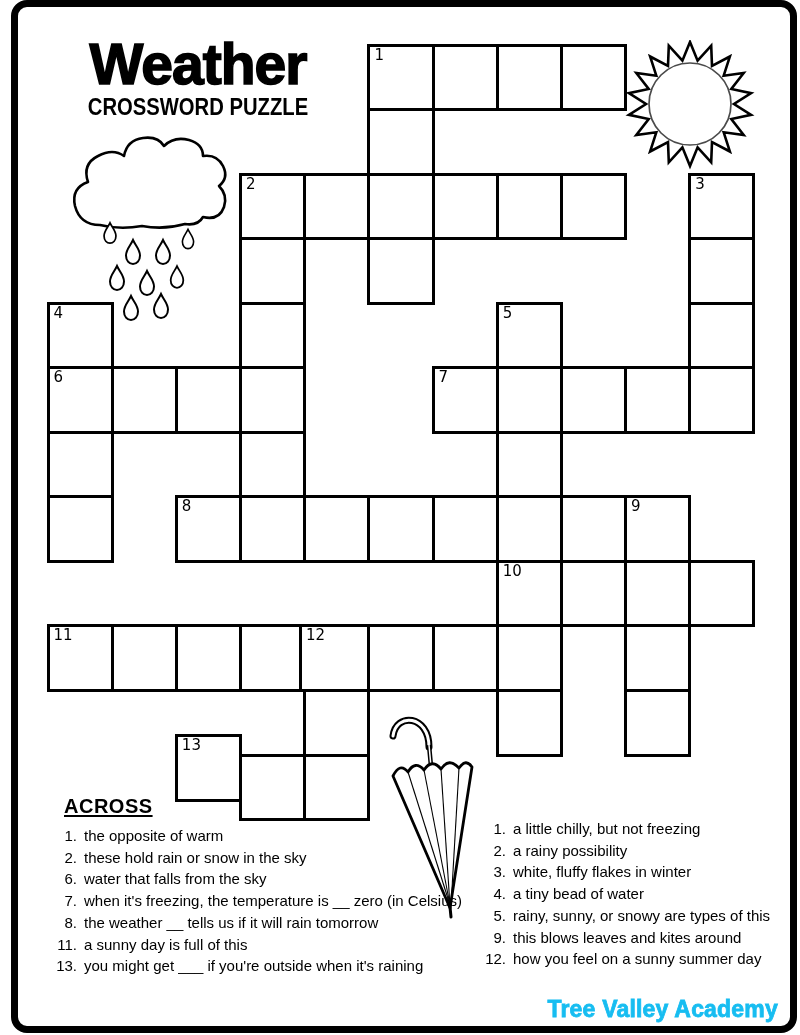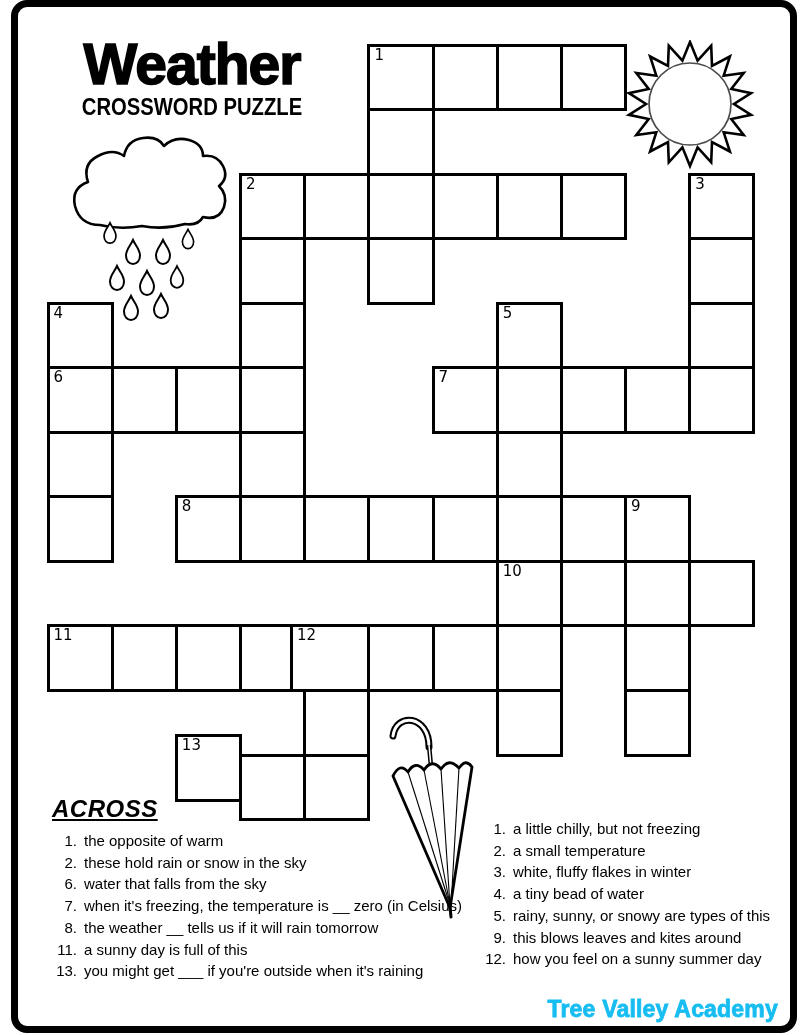--- a/index.html
+++ b/index.html
@@ -5,42 +5,42 @@
   html,body{margin:0;padding:0;}
   body{
     width:800px;height:1035px;position:relative;background:#fff;overflow:hidden;
     font-family:"Liberation Sans", sans-serif;color:#000;
   }
   .frame{
     position:absolute;left:11px;top:0;width:786px;height:1033px;
     border:7px solid #000;border-radius:16px;box-sizing:border-box;
     pointer-events:none;z-index:50;
   }
-  .title-block{position:absolute;left:26px;top:34px;width:332px;text-align:center;z-index:2;}
+  .title-block{position:absolute;left:32px;top:34px;width:332px;text-align:center;z-index:2;}
   .title-block h1{
     margin:0;font-size:57px;line-height:60px;font-weight:bold;letter-spacing:-1px;
     -webkit-text-stroke:1.6px #000;
   }
   .subtitle{
     margin:1px 0 0;font-size:23px;line-height:24px;font-weight:bold;letter-spacing:0;
     transform:scaleX(.88);transform-origin:50% 0;
   }
   .grid-layer{position:absolute;left:0;top:0;width:800px;height:1035px;z-index:3;}
   .cell{
     position:absolute;box-sizing:border-box;background:#fff;border:3px solid #000;
   }
   .cell .num{
     position:absolute;top:1px;left:4px;font-size:15px;line-height:1;
     font-family:"DejaVu Sans", sans-serif;
   }
   .illus{position:absolute;z-index:1;}
   .clues{position:absolute;z-index:4;}
   .clues h2{
-    font-size:24px;font-weight:bold;margin:0 0 7px 16px;letter-spacing:.5px;
-    text-decoration:underline;text-decoration-thickness:2px;text-underline-offset:2px;font-style:italic;
+    font-size:20px;font-weight:bold;margin:0 0 7px 28px;letter-spacing:.5px;
+    text-decoration:underline;text-decoration-thickness:2px;text-underline-offset:2px;
   }
   .clues ol{list-style:none;margin:0;padding:0;}
   .clues li{display:flex;line-height:21.7px;font-size:15px;white-space:nowrap;}
   .cnum{flex:none;text-align:right;margin-right:7px;}
   .across-clues{left:36px;top:795px;width:440px;}
   .across-clues .cnum{width:41px;}
   .down-clues{left:466px;top:818px;width:330px;}
   .down-clues .cnum{width:40px;}
   .branding{
     position:absolute;top:996px;right:22px;z-index:4;
@@ -162,21 +162,21 @@
     </div>
     <div class="cell" style="left: 559.94px; top: 559.9px; width: 67.18px; height: 67.55px;"></div>
     <div class="cell" style="left: 624.12px; top: 559.9px; width: 67.18px; height: 67.55px;"></div>
     <div class="cell" style="left: 688.3px; top: 559.9px; width: 67.18px; height: 67.55px;"></div>
     <div class="cell" style="left: 46.5px; top: 624.45px; width: 67.18px; height: 67.55px;">
       <span class="num">11</span>
     </div>
     <div class="cell" style="left: 110.68px; top: 624.45px; width: 67.18px; height: 67.55px;"></div>
     <div class="cell" style="left: 174.86px; top: 624.45px; width: 67.18px; height: 67.55px;"></div>
     <div class="cell" style="left: 239.04px; top: 624.45px; width: 67.18px; height: 67.55px;"></div>
-    <div class="cell" style="left: 290px; top: 624.45px; width: 88px; height: 67.55px;">
+    <div class="cell" style="left: 299px; top: 624.45px; width: 88px; height: 67.55px;">
       <span class="num">12</span>
     </div>
     <div class="cell" style="left: 367.4px; top: 624.45px; width: 67.18px; height: 67.55px;"></div>
     <div class="cell" style="left: 431.58px; top: 624.45px; width: 67.18px; height: 67.55px;"></div>
     <div class="cell" style="left: 495.76px; top: 624.45px; width: 67.18px; height: 67.55px;"></div>
     <div class="cell" style="left: 624.12px; top: 624.45px; width: 67.18px; height: 67.55px;"></div>
     <div class="cell" style="left: 303.22px; top: 689px; width: 67.18px; height: 67.55px;"></div>
     <div class="cell" style="left: 495.76px; top: 689px; width: 67.18px; height: 67.55px;"></div>
     <div class="cell" style="left: 624.12px; top: 689px; width: 67.18px; height: 67.55px;"></div>
     <div class="cell" style="left: 174.86px; top: 734px; width: 67.18px; height: 67.55px;">
@@ -221,21 +221,21 @@
 </div>
 
 <div class="clues down-clues">
   <ol>
       <li>
         <span class="cnum">1.</span>
         <span class="ctext">a little chilly, but not freezing</span>
       </li>
       <li>
         <span class="cnum">2.</span>
-        <span class="ctext">a small temperature</span>
+        <span class="ctext">a rainy possibility</span>
       </li>
       <li>
         <span class="cnum">3.</span>
         <span class="ctext">white, fluffy flakes in winter</span>
       </li>
       <li>
         <span class="cnum">4.</span>
         <span class="ctext">a tiny bead of water</span>
       </li>
       <li>

